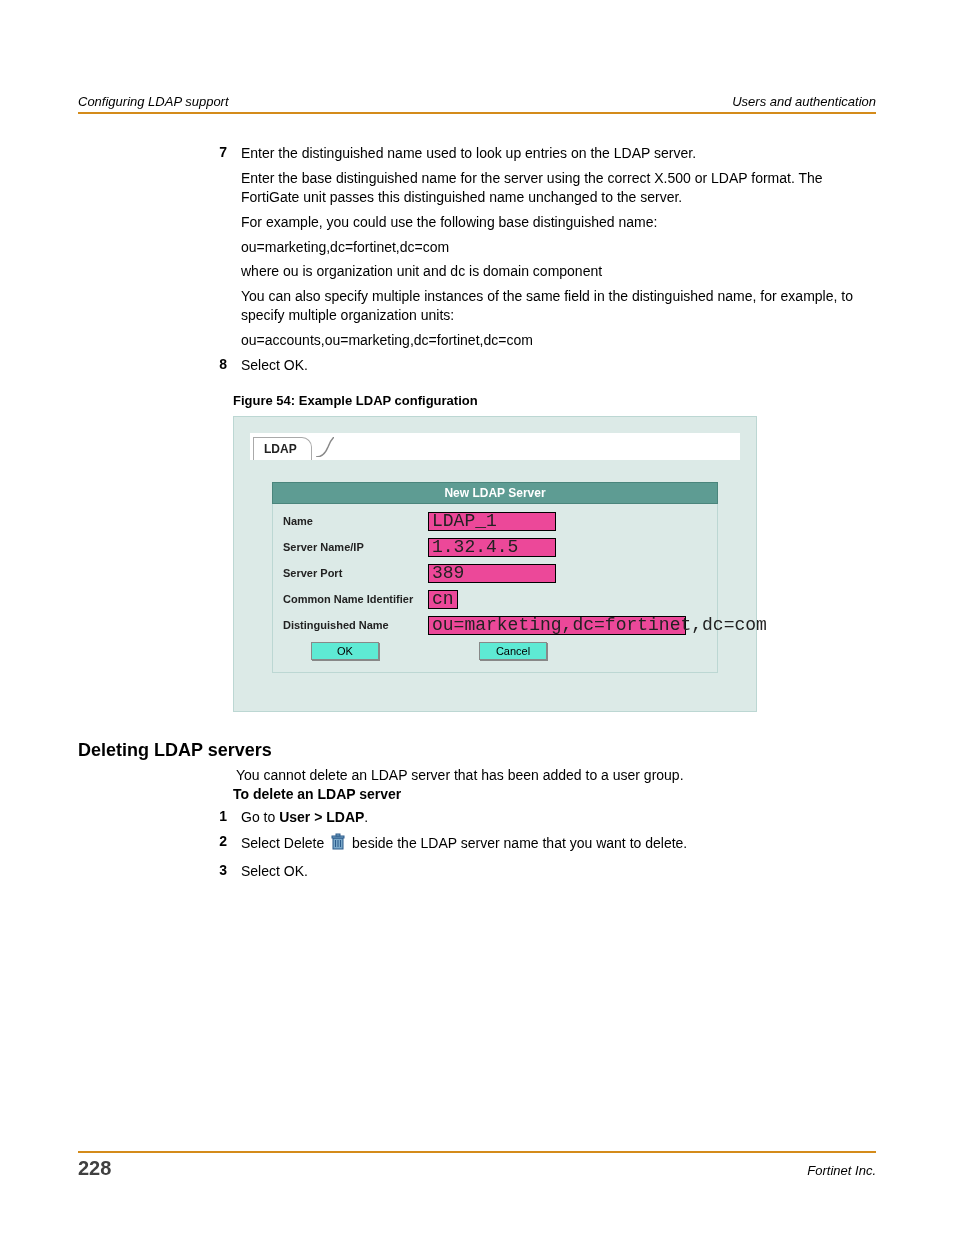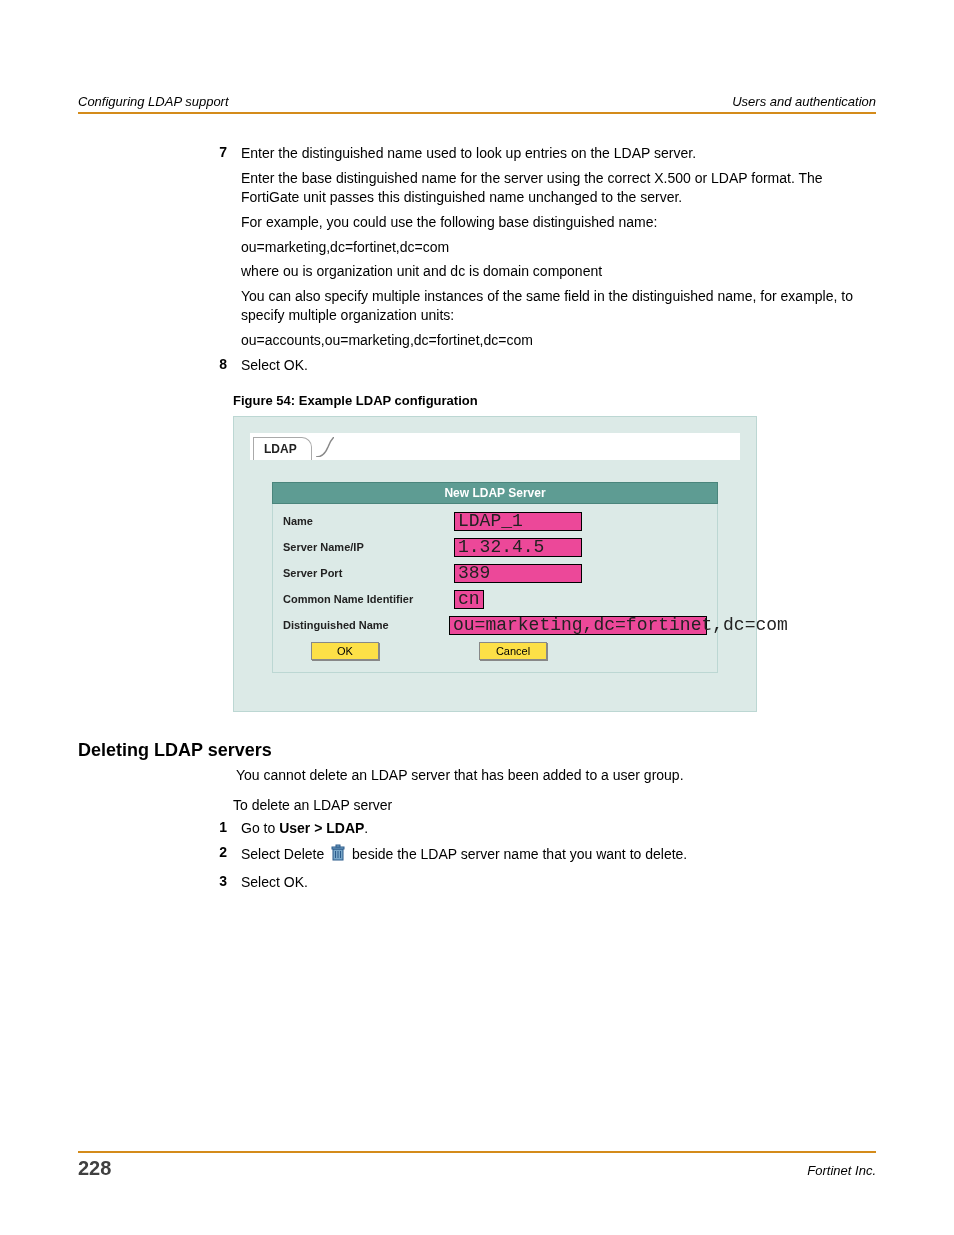--- a/index.html
+++ b/index.html
@@ -101,21 +101,21 @@
   }
   .form-row {
     display: flex;
     align-items: center;
     margin-bottom: 7px;
     font-size: 11px;
     font-weight: bold;
     color: #222;
   }
   .form-row .lbl {
-    width: 171px;
+    width: 145px;
   }
   .form-row .val {
     border: 1px solid #000;
     background: #ec4899;
     padding: 1px 3px;
     font-family: "Courier New", monospace;
     font-weight: normal;
     font-size: 18px;
     height: 15px;
     line-height: 15px;
@@ -123,36 +123,36 @@
   .val.short { width: 120px; }
   .val.xshort { width: 22px; }
   .val.long { width: 250px; }
   .btn-row {
     display: flex;
     gap: 100px;
     margin-top: 6px;
   }
   .ui-btn {
     border: 1px solid #888;
-    background: #fde047;
+    background: #5eead4;
     font-family: Verdana, Arial, sans-serif;
     font-size: 11px;
     padding: 2px 0;
     width: 66px;
     text-align: center;
     box-shadow: 1px 1px 0 #888;
     cursor: pointer;
   }
   .btn-row .left { margin-left:28px; }
   h2.section {
     font-size: 18px;
     font-weight: bold;
     margin: 28px 0 6px -155px;
   }
-  .sub-b { font-weight: normal; margin-top: 14px; margin-bottom: 6px; }
+  .sub-b { font-weight: bold; margin-top: 3px; margin-bottom: 6px; }
   .trash-icon {
     display: inline-block;
     vertical-align: middle;
     margin: 0 2px;
   }
   .footer {
     position: absolute;
     bottom: 55px;
     left: 78px;
     right: 78px;

